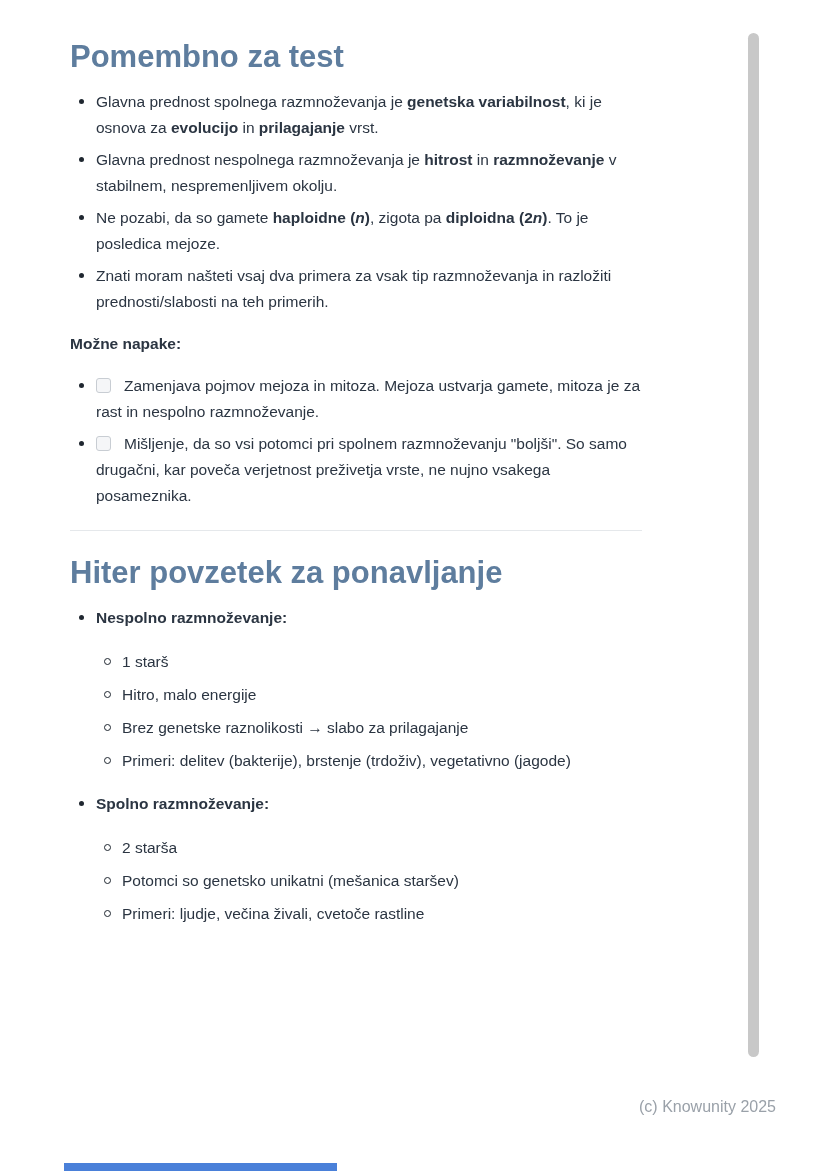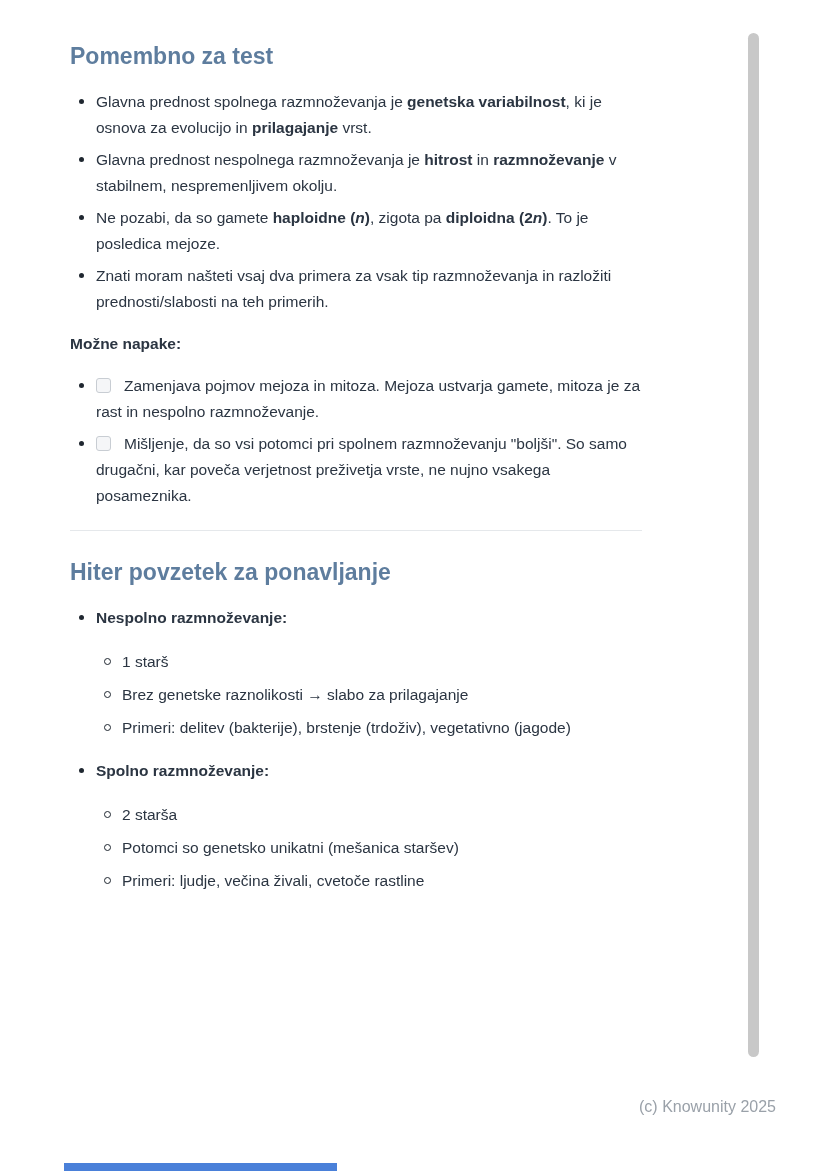--- a/index.html
+++ b/index.html
@@ -14,21 +14,21 @@
     font-size: 15.5px;
     line-height: 26px;
   }
   .content {
     position: absolute;
     left: 70px; top: 30px;
     width: 572px;
   }
   .section-heading {
     margin: 12px 0 0 0;
-    font-size: 23px;
+    font-size: 31px;
     line-height: 29px;
     font-weight: 700;
     color: var(--c-heading, #5e7d9e);
   }
   .bullet-list {
     list-style: none;
     margin: 18px 0 16px 0;
     padding: 0;
   }
   .bullet-item {
@@ -112,21 +112,21 @@
 </style>
 </head>
 <body>
 
 <div class="page">
   <main class="content">
 
     <h2 class="section-heading">Pomembno za test</h2>
 
     <ul class="bullet-list">
-      <li class="bullet-item"><span class="rich"><span>Glavna prednost spolnega razmnoževanja je </span><span style="font-weight: 700;">genetska variabilnost</span><span>, ki je osnova za </span><span style="font-weight: 400;">evolucijo</span><span> in </span><span style="font-weight: 700;">prilagajanje</span><span> vrst.</span></span></li>
+      <li class="bullet-item"><span class="rich"><span>Glavna prednost spolnega razmnoževanja je </span><span style="font-weight: 700;">genetska variabilnost</span><span>, ki je osnova za </span><span style="font-weight: 700;">evolucijo</span><span> in </span><span style="font-weight: 700;">prilagajanje</span><span> vrst.</span></span></li>
       <li class="bullet-item"><span class="rich"><span>Glavna prednost nespolnega razmnoževanja je </span><span style="font-weight: 700;">hitrost</span><span> in </span><span style="font-weight: 700;">razmnoževanje</span><span> v stabilnem, nespremenljivem okolju.</span></span></li>
       <li class="bullet-item"><span class="rich"><span>Ne pozabi, da so gamete </span><span style="font-weight: 700;">haploidne (</span><span style="font-weight: 700; font-style: italic;">n</span><span style="font-weight: 700;">)</span><span>, zigota pa </span><span style="font-weight: 700;">diploidna (2</span><span style="font-weight: 700; font-style: italic;">n</span><span style="font-weight: 700;">)</span><span>. To je posledica mejoze.</span></span></li>
       <li class="bullet-item"><span class="rich"><span>Znati moram našteti vsaj dva primera za vsak tip razmnoževanja in razložiti prednosti/slabosti na teh primerih.</span></span></li>
     </ul>
 
     <p class="bold-label">Možne napake:</p>
 
     <ul class="bullet-list checkbox-list">
       <li class="bullet-item"><span class="checkbox"></span><span class="rich"><span>Zamenjava pojmov mejoza in mitoza. Mejoza ustvarja gamete, mitoza je za rast in nespolno razmnoževanje.</span></span></li>
       <li class="bullet-item"><span class="checkbox"></span><span class="rich"><span>Mišljenje, da so vsi potomci pri spolnem razmnoževanju "boljši". So samo drugačni, kar poveča verjetnost preživetja </span><span style="">vrste</span><span>, ne nujno vsakega posameznika.</span></span></li>
@@ -134,20 +134,21 @@
 
     <hr class="divider">
 
     <h2 class="section-heading">Hiter povzetek za ponavljanje</h2>
 
     <ul class="bullet-list summary-list">
       <li class="bullet-item group">
         <span class="group-title">Nespolno razmnoževanje:</span>
         <ul class="sub-list">
           <li class="sub-item"><span>1 starš</span></li>
+          <li class="sub-item"><span>Hitro, malo energije</span></li>
           <li class="sub-item"><span>Brez genetske raznolikosti → slabo za prilagajanje</span></li>
           <li class="sub-item"><span>Primeri: delitev (bakterije), brstenje (trdoživ), vegetativno (jagode)</span></li>
         </ul>
       </li>
       <li class="bullet-item group">
         <span class="group-title">Spolno razmnoževanje:</span>
         <ul class="sub-list">
           <li class="sub-item"><span>2 starša</span></li>
           <li class="sub-item"><span>Potomci so genetsko unikatni (mešanica staršev)</span></li>
           <li class="sub-item"><span>Primeri: ljudje, večina živali, cvetoče rastline</span></li>

